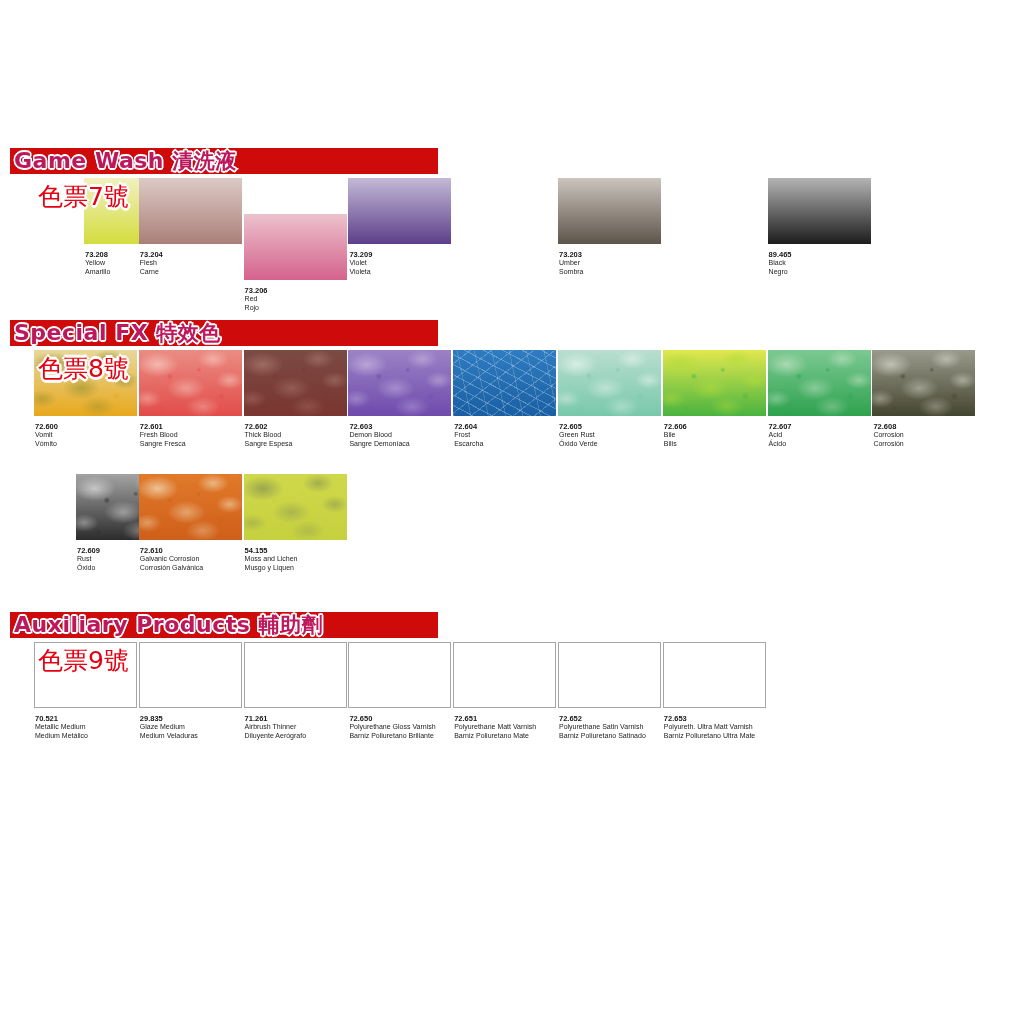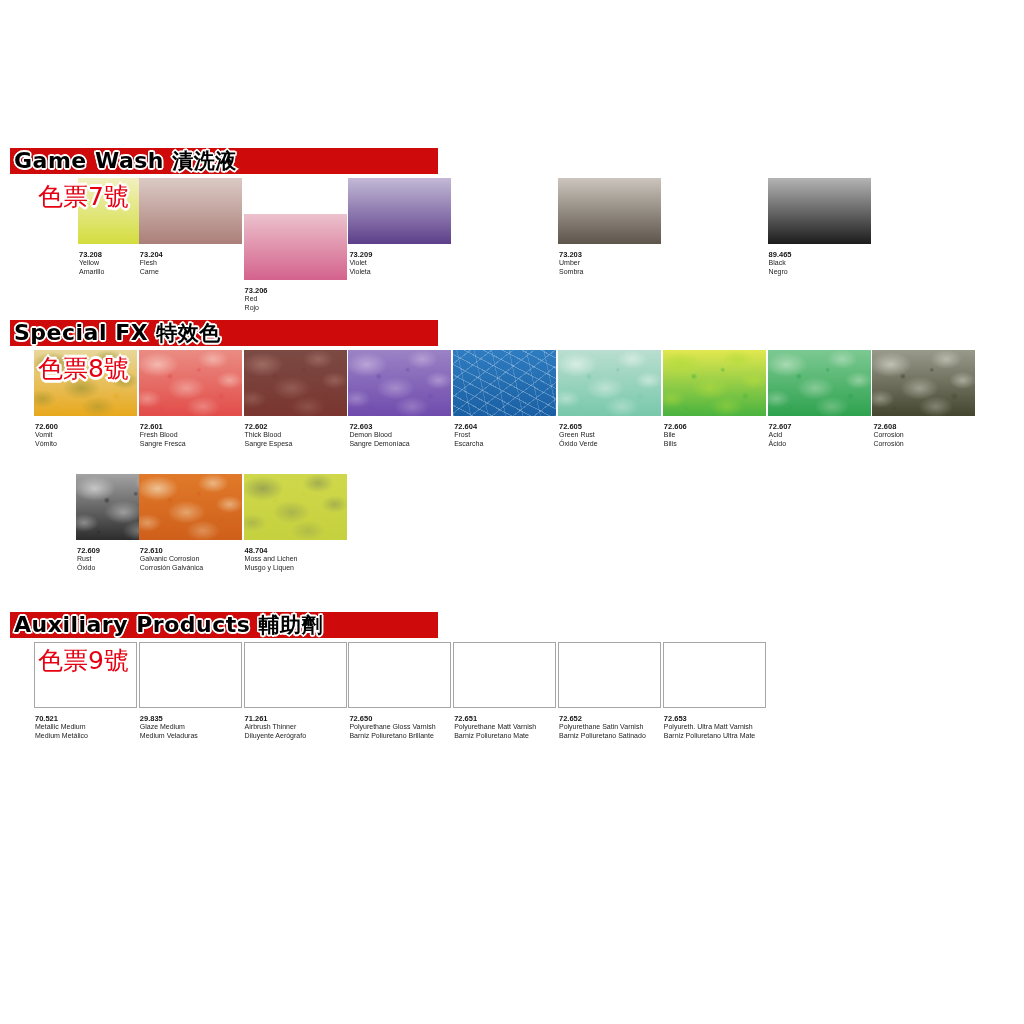--- a/index.html
+++ b/index.html
@@ -40,21 +40,21 @@
     position: absolute;
     left: 14px;
     top: -2px;
     height: 30px;
     line-height: 30px;
     white-space: nowrap;
     font-family: "DejaVu Sans", sans-serif;
     font-weight: bold;
     font-size: 22px;
     letter-spacing: 0.5px;
-    color: #000000;
+    color: #be185d;
     -webkit-text-stroke: 2.4px #ffffff;
     paint-order: stroke fill;
     text-shadow:
       -1.6px 0 0 #fff, 1.6px 0 0 #fff, 0 -1.6px 0 #fff, 0 1.6px 0 #fff,
       -1.2px -1.2px 0 #fff, 1.2px -1.2px 0 #fff, -1.2px 1.2px 0 #fff, 1.2px 1.2px 0 #fff;
     z-index: 3;
   }
   .hdr-text .cjk {
     font-family: "DejaVu Sans", sans-serif;
     font-size: 21px;
@@ -126,21 +126,21 @@
   }
 </style>
 </head>
 <body>
 
 <div class="sheet" id="sheet">
     <div class="section" style="top: 148px;">
       <div class="hdr-bar"></div>
       <div class="hdr-text"><span>Game Wash</span> <span class="cjk">漬洗液</span></div>
       <div class="row" style="top: 30px;">
-        <div class="cell" style="left: 34px; padding-left: 44px;">
+        <div class="cell" style="left: 40px; padding-left: 44px;">
           <div class="chip">
             <div class="tex" style="background: linear-gradient(rgb(242, 240, 192) 0%, rgb(211, 221, 62) 100%);"></div>
           </div>
           <div class="codes">
             <div class="code">73.208</div>
             <div class="nm">Yellow</div>
             <div class="nm-es">Amarillo</div>
           </div>
         </div>
         <div class="cell" style="left: 138.8px;">
@@ -310,21 +310,21 @@
             <div class="code">72.610</div>
             <div class="nm">Galvanic Corrosion</div>
             <div class="nm-es">Corrosión Galvánica</div>
           </div>
         </div>
         <div class="cell" style="left: 243.6px;">
           <div class="chip">
             <div class="tex" style="background: radial-gradient(34px 20px at 18% 22%, rgba(143, 154, 82, 0.8) 0%, transparent 62%), radial-gradient(26px 16px at 72% 14%, rgba(143, 154, 82, 0.667) 0%, transparent 60%), radial-gradient(30px 18px at 46% 58%, rgba(143, 154, 82, 0.533) 0%, transparent 64%), radial-gradient(22px 14px at 88% 46%, rgba(143, 154, 82, 0.6) 0%, transparent 62%), radial-gradient(24px 15px at 8% 74%, rgba(143, 154, 82, 0.467) 0%, transparent 60%), radial-gradient(28px 17px at 62% 86%, rgba(143, 154, 82, 0.4) 0%, transparent 62%), radial-gradient(5px at 30% 40%, rgba(198, 209, 63, 0.667) 0%, transparent 70%), radial-gradient(4px at 58% 30%, rgba(198, 209, 63, 0.6) 0%, transparent 70%), radial-gradient(6px at 80% 70%, rgba(198, 209, 63, 0.533) 0%, transparent 70%), radial-gradient(4px at 22% 88%, rgba(198, 209, 63, 0.6) 0%, transparent 70%), linear-gradient(rgb(207, 216, 74) 0%, rgb(198, 209, 63) 100%);"></div>
           </div>
           <div class="codes">
-            <div class="code">48.704</div>
+            <div class="code">54.155</div>
             <div class="nm">Moss and Lichen</div>
             <div class="nm-es">Musgo y Liquen</div>
           </div>
         </div>
       </div>
       <div class="stamp" style="left: 38px; top: 32px;">色票8號</div>
     </div>
     <div class="section" style="top: 612px;">
       <div class="hdr-bar"></div>
       <div class="hdr-text"><span>Auxiliary Products</span> <span class="cjk">輔助劑</span></div>

